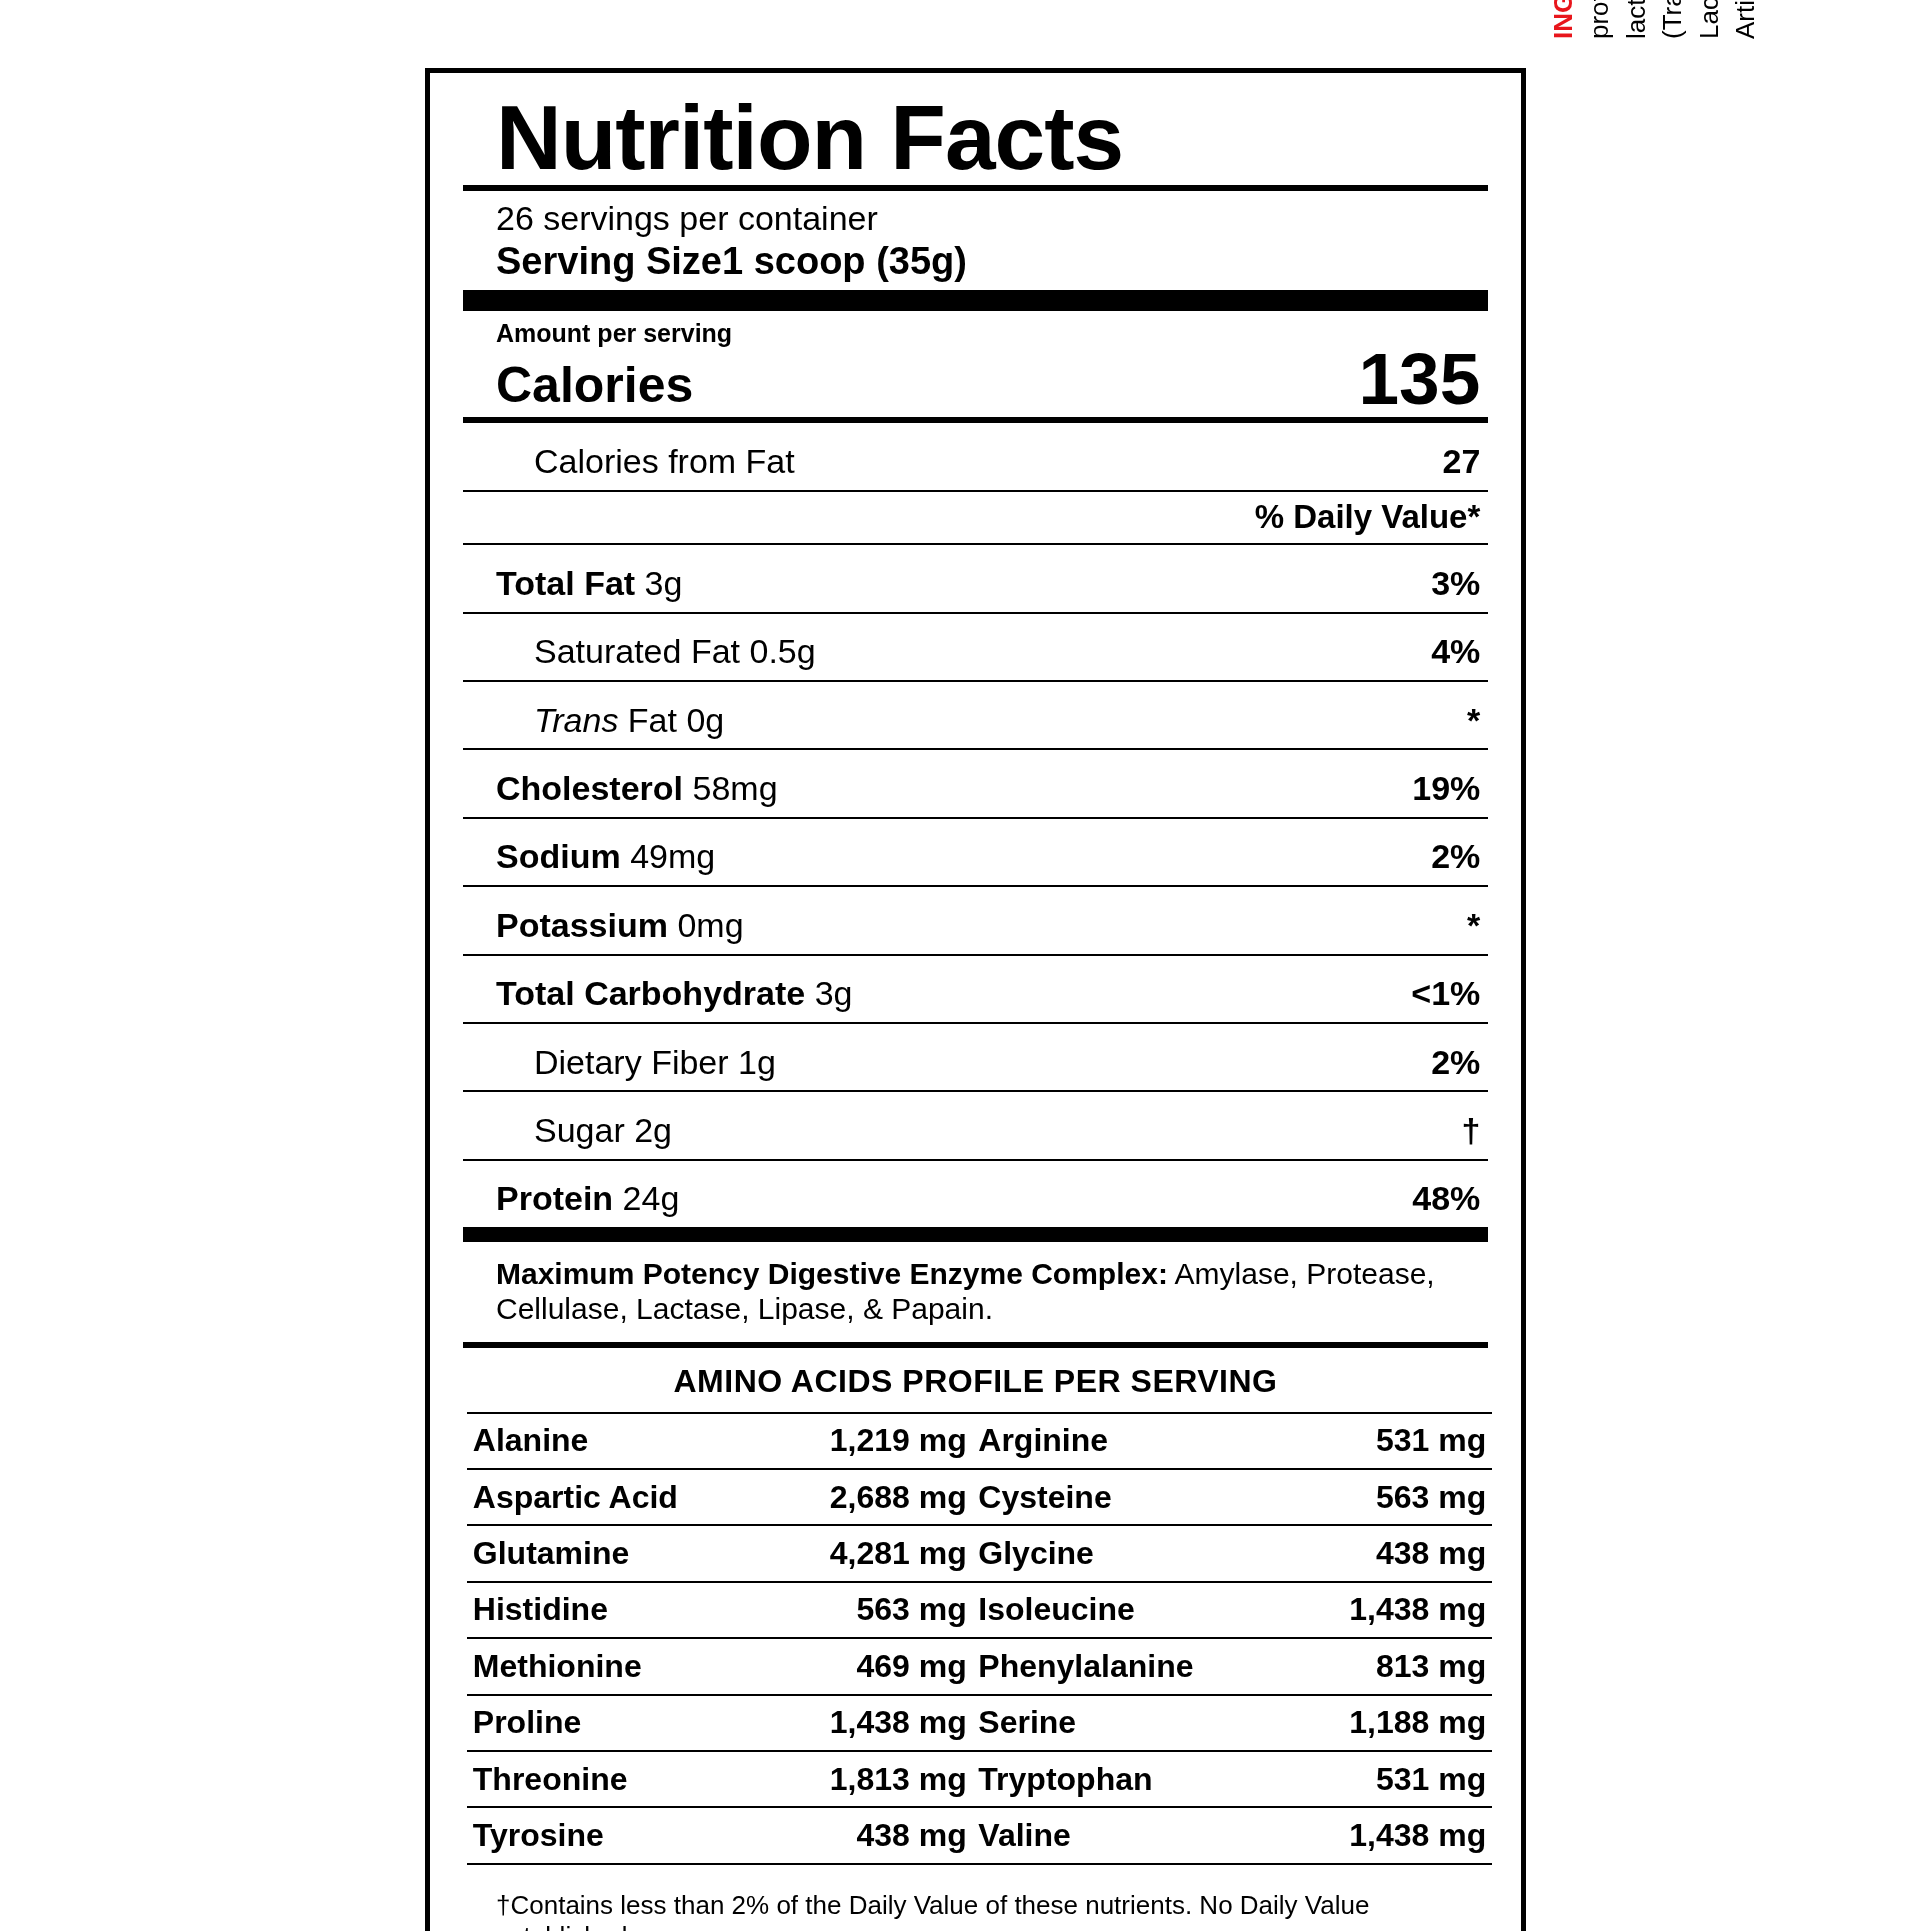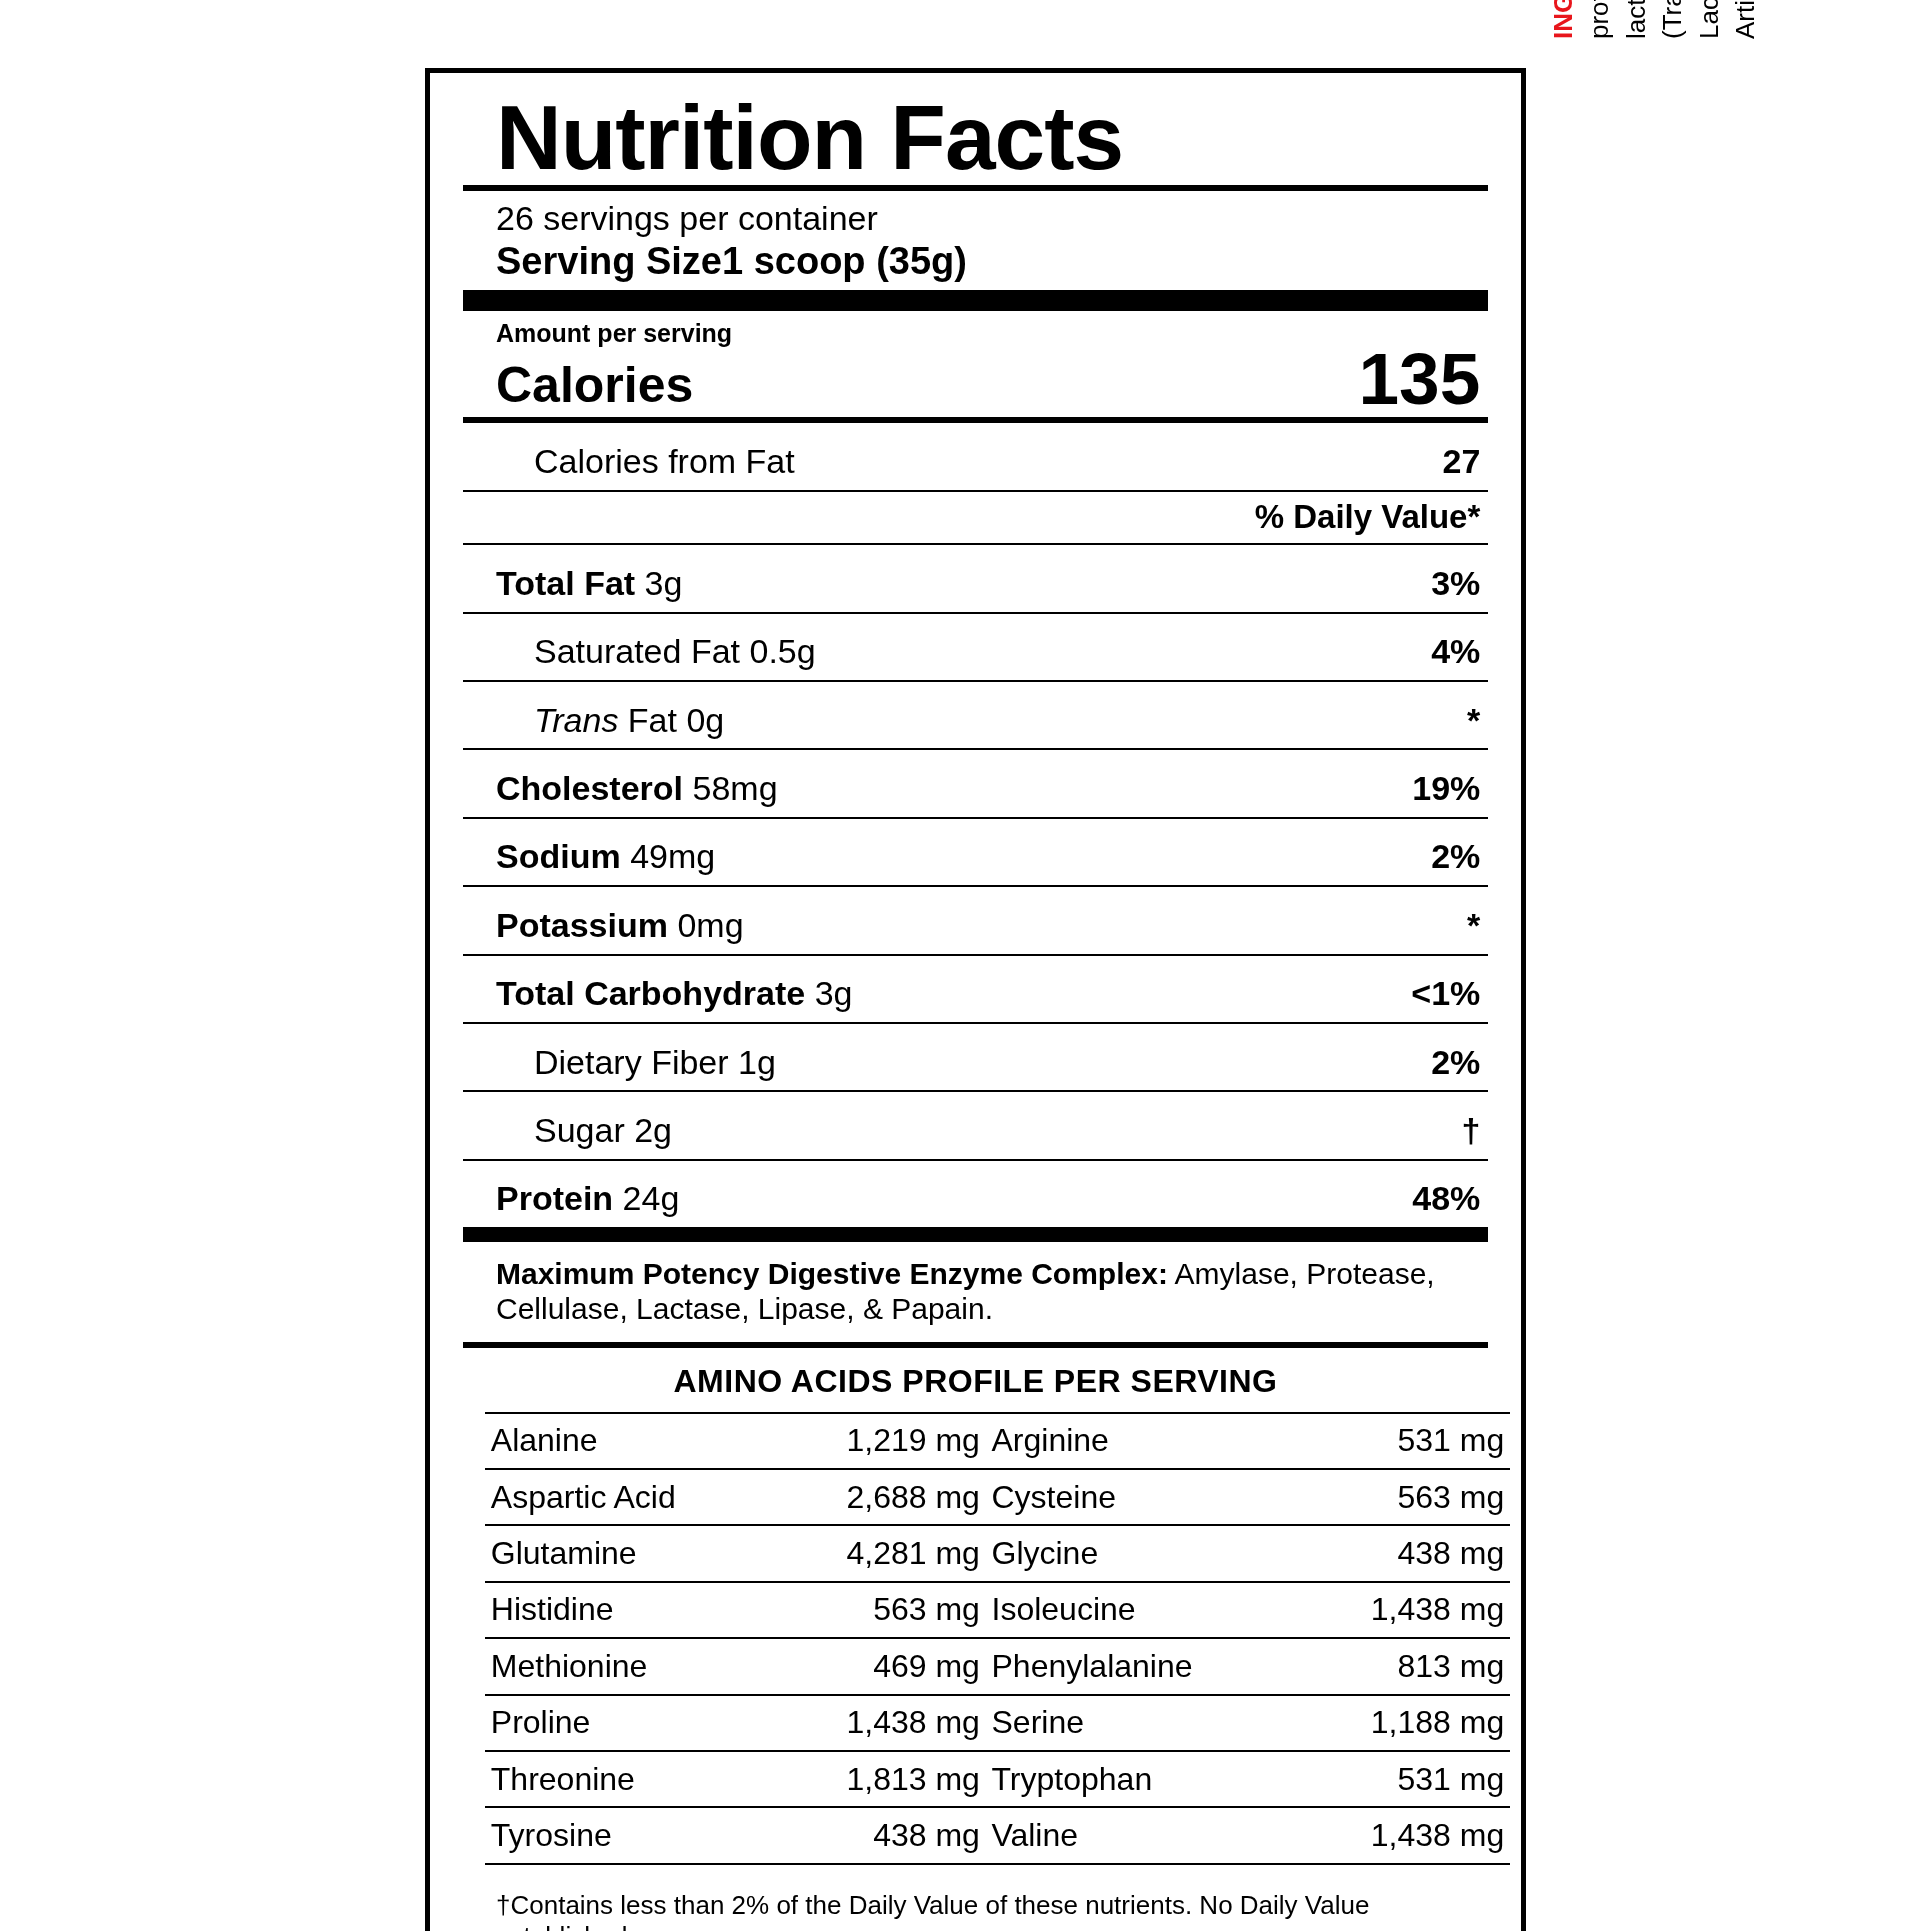--- a/index.html
+++ b/index.html
@@ -103,21 +103,22 @@
     text-align: center;
     font-weight: bold;
     font-size: 32px;
     letter-spacing: 0.5px;
     padding: 15.4px 0 11.6px 0;
   }
   table.aa {
     width: 100%;
     border-collapse: collapse;
     font-size: 32px;
-    margin-left: 22px;
+    margin-left: 4px;
+    font-weight: bold;
   }
   table.aa td {
     border-bottom: 2.9px solid #000;
     padding: 8.7px 5.8px 8.7px 5.8px;
     white-space: nowrap;
   }
   table.aa tr:first-child td { border-top: 2.9px solid #000; }
   td.name { text-align: left; padding-left: 21px; }
   td.amt  { text-align: right; padding-right: 33px; }
   td.name2{ text-align: left; padding-left: 27px; }

